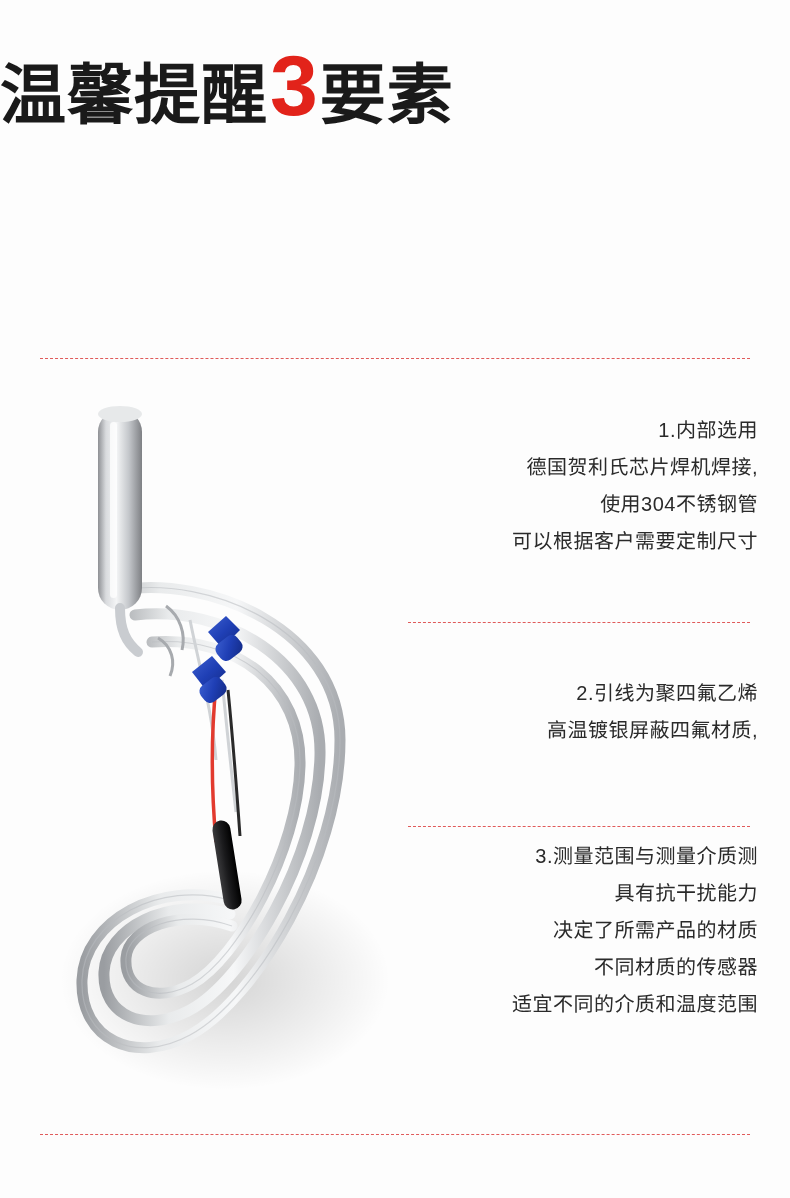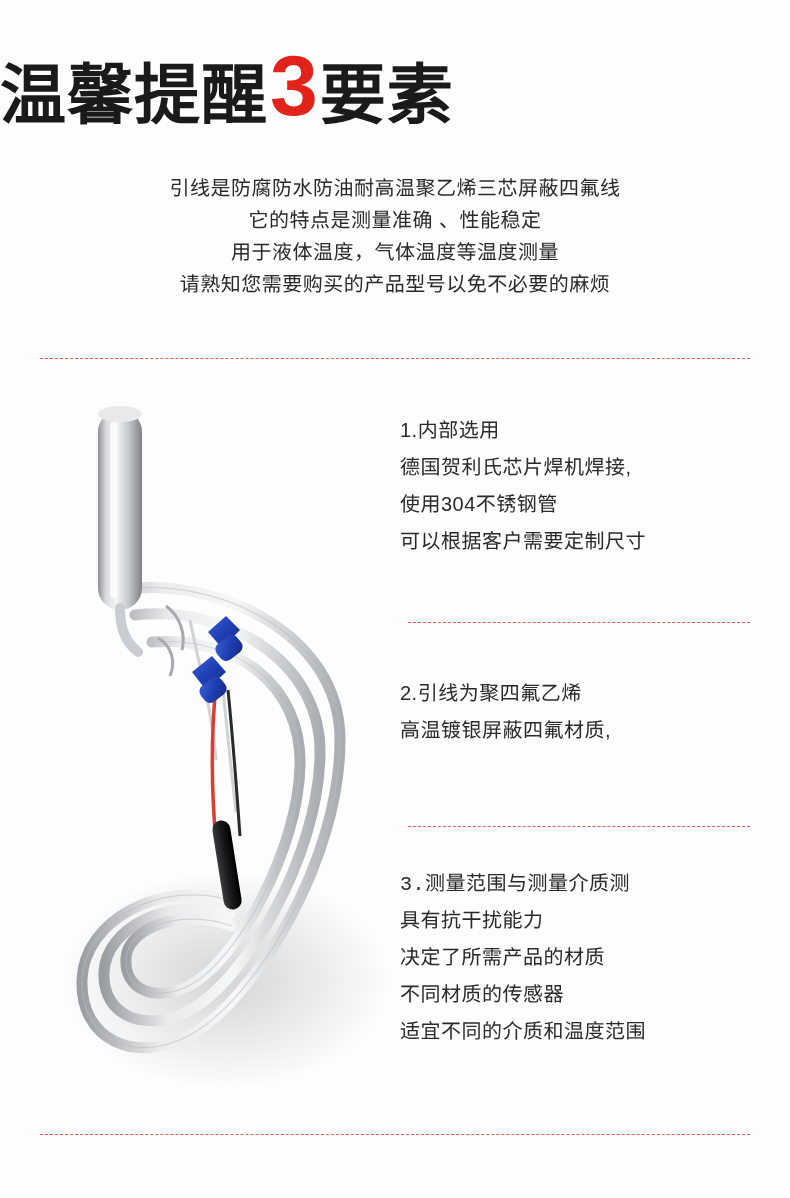--- a/index.html
+++ b/index.html
@@ -86,47 +86,41 @@
     height: 720px;
     overflow: hidden;
   }
   .photo svg { display: block; }
 
   
   .block {
     position: absolute;
     left: 400px;
     width: 358px;
-    text-align: left;
+    text-align: right;
   }
   .block .line {
     font-size: 20px;
     color: #2a2a2a;
     line-height: 37px;
     letter-spacing: 0.5px;
   }
   #block-1 { top: 412px; }
   #block-2 { top: 662px; margin-top: 13px; }
-  #block-3 { top: 866px; font-family: Liberation Mono, monospace; }
+  #block-3 { top: 838px; }
 </style>
 </head>
 <body>
 
 <div class="page">
 
   <div class="heading">
     <span class="seg">温馨提醒</span><span class="num">3</span><span class="seg">要素</span>
   </div>
 
-  <div class="intro">
-    <div class="line">引线是防腐防水防油耐高温聚乙烯三芯屏蔽四氟线</div>
-    <div class="line">它的特点是测量准确 、性能稳定</div>
-    <div class="line">用于液体温度，气体温度等温度测量</div>
-    <div class="line">请熟知您需要购买的产品型号以免不必要的麻烦</div>
-  </div>
 
   <div class="dash-full" style="top:358px;"></div>
   <div class="dash-right" style="top:622px;"></div>
   <div class="dash-right" style="top:826px;"></div>
   <div class="dash-full" style="top:1134px;"></div>
 
   <div class="photo">
     <svg width="360" height="720" viewBox="0 0 360 720" xmlns="http://www.w3.org/2000/svg">
       <defs>
         <linearGradient id="probeGrad" x1="0" y1="0" x2="1" y2="0">

